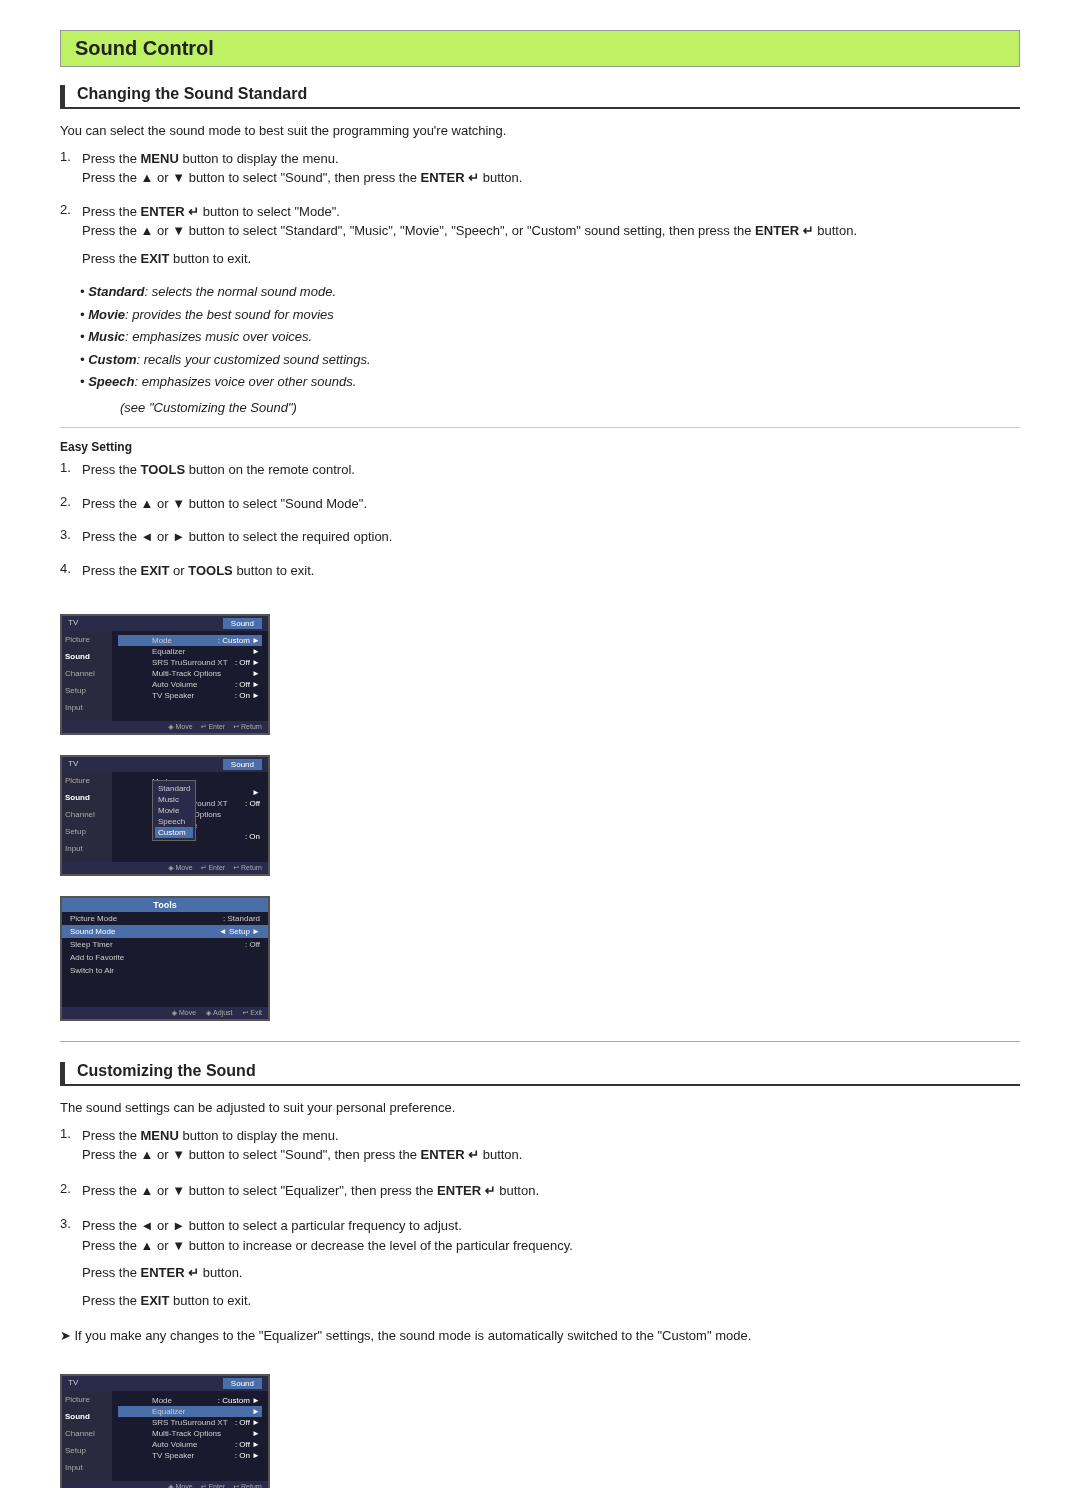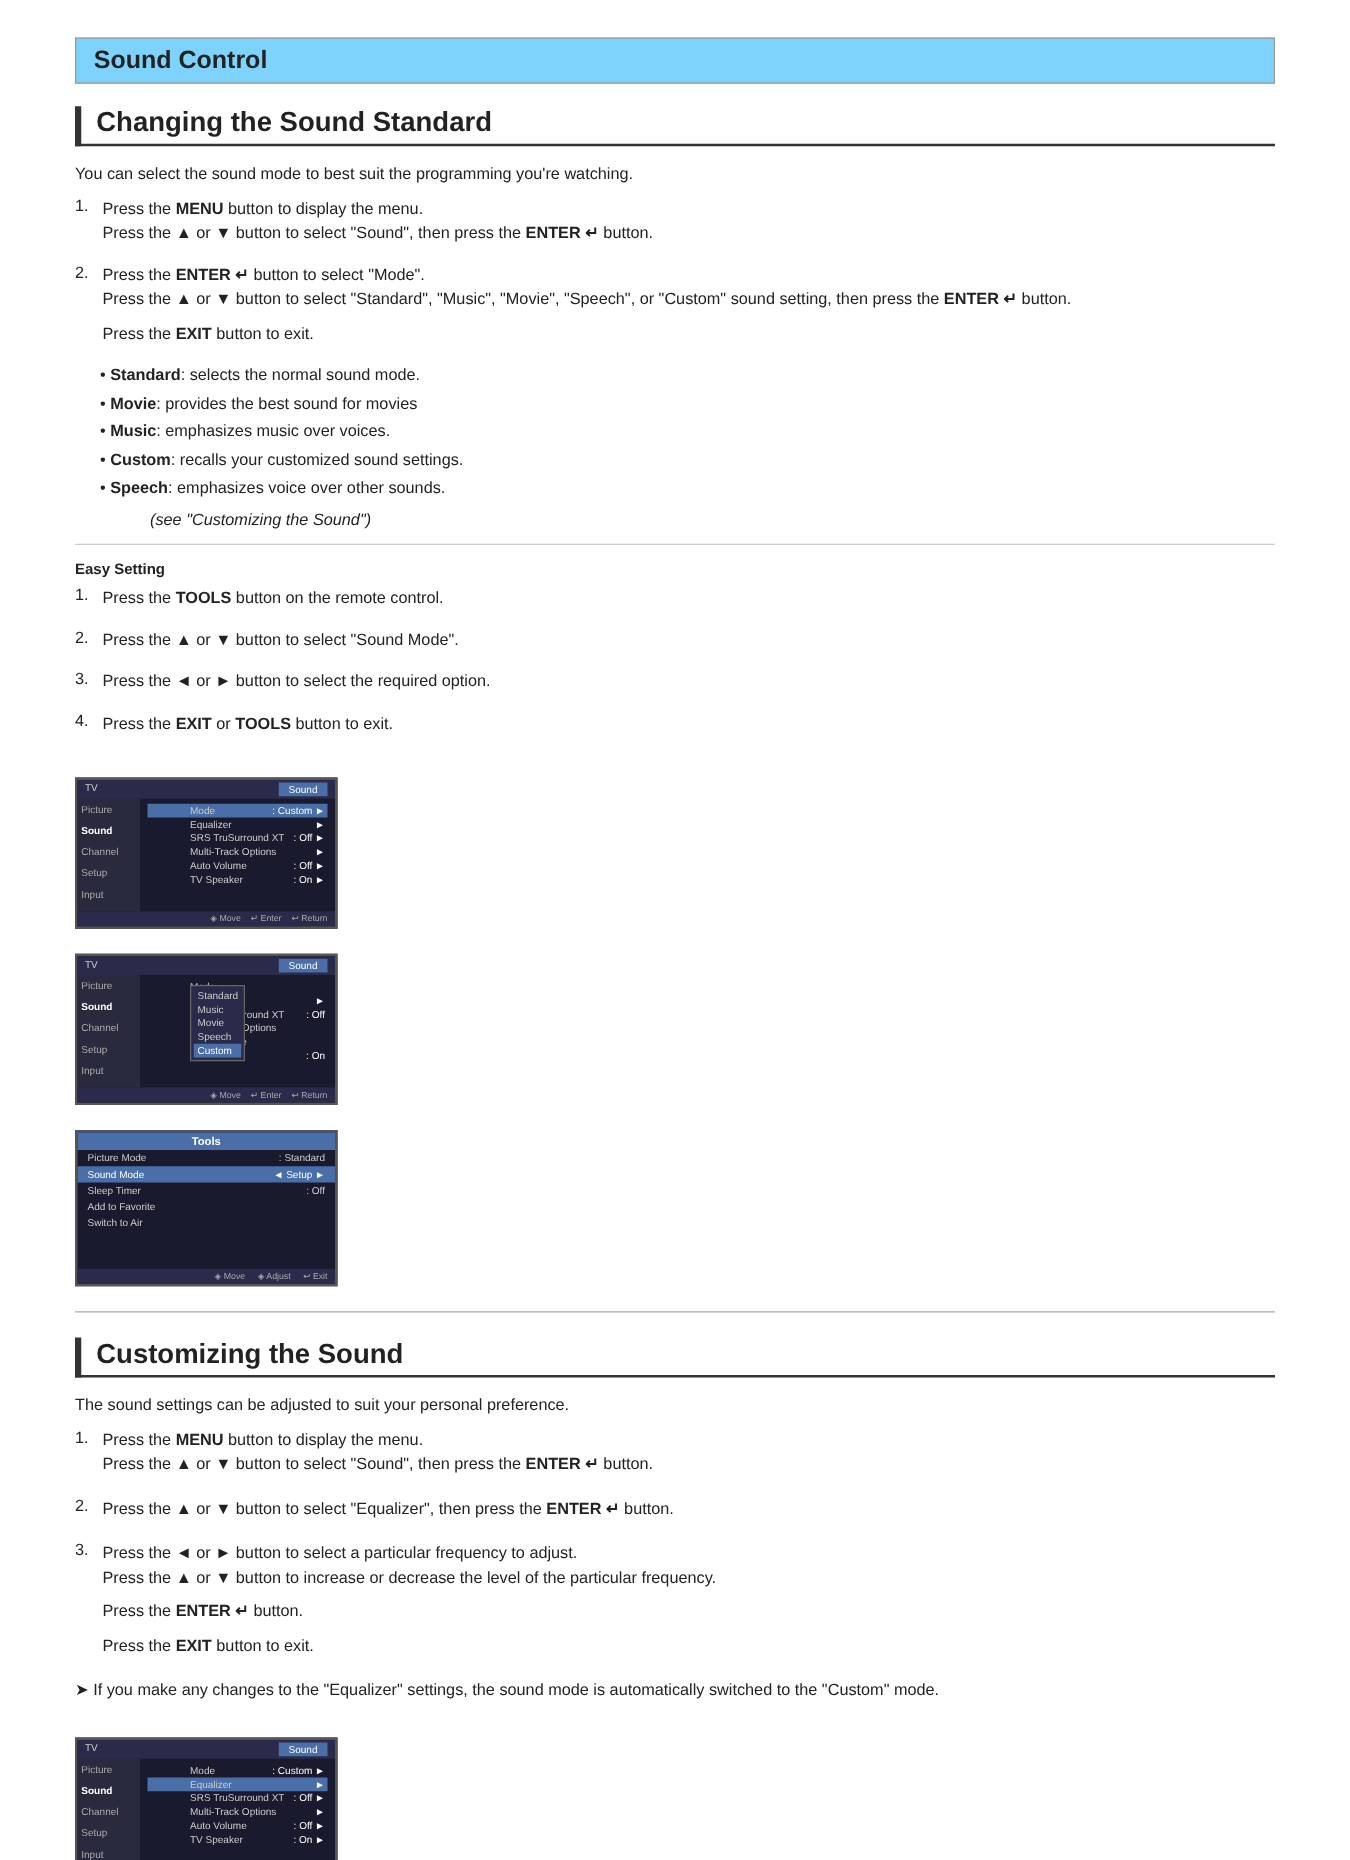--- a/index.html
+++ b/index.html
@@ -8,32 +8,32 @@
       background: #fff;
       color: #222;
       font-size: 13px;
       width: 1080px;
       min-height: 1488px;
       padding: 30px 60px 40px 60px;
     }
 
     
     .section-title-box {
-      background: #7dd3fc;
+      background: #bef264;
       border: 1px solid #999;
       padding: 6px 14px;
       font-size: 20px;
       font-weight: bold;
       margin-bottom: 18px;
       display: inline-block;
       width: 100%;
     }
 
     .subsection-title {
-      font-size: 22px;
+      font-size: 16px;
       font-weight: bold;
       border-bottom: 2px solid #333;
       padding-bottom: 4px;
       margin-bottom: 12px;
       padding-left: 12px;
       border-left: 5px solid #333;
     }
 
     .content-area {
       display: flex;
@@ -64,20 +64,21 @@
       margin-bottom: 6px;
     }
 
     .step-num {
       min-width: 16px;
     }
 
     .bullet-list {
       list-style: none;
       margin: 6px 0 6px 20px;
+      font-style: italic;
     }
 
     .bullet-list li {
       margin-bottom: 3px;
       line-height: 1.5;
     }
 
     .bullet-list li::before {
       content: "• ";
     }

